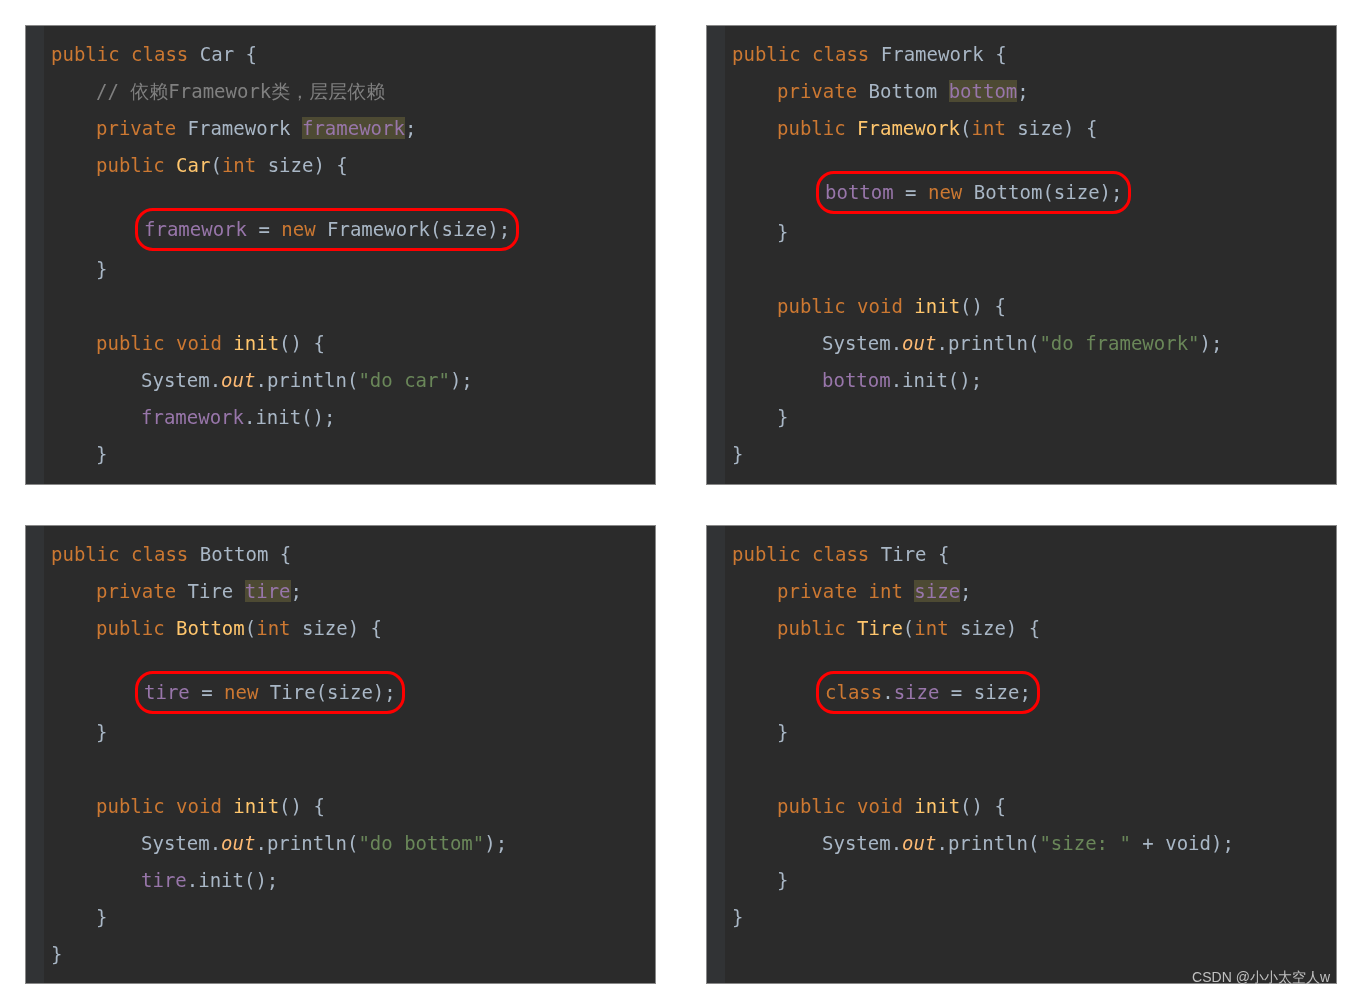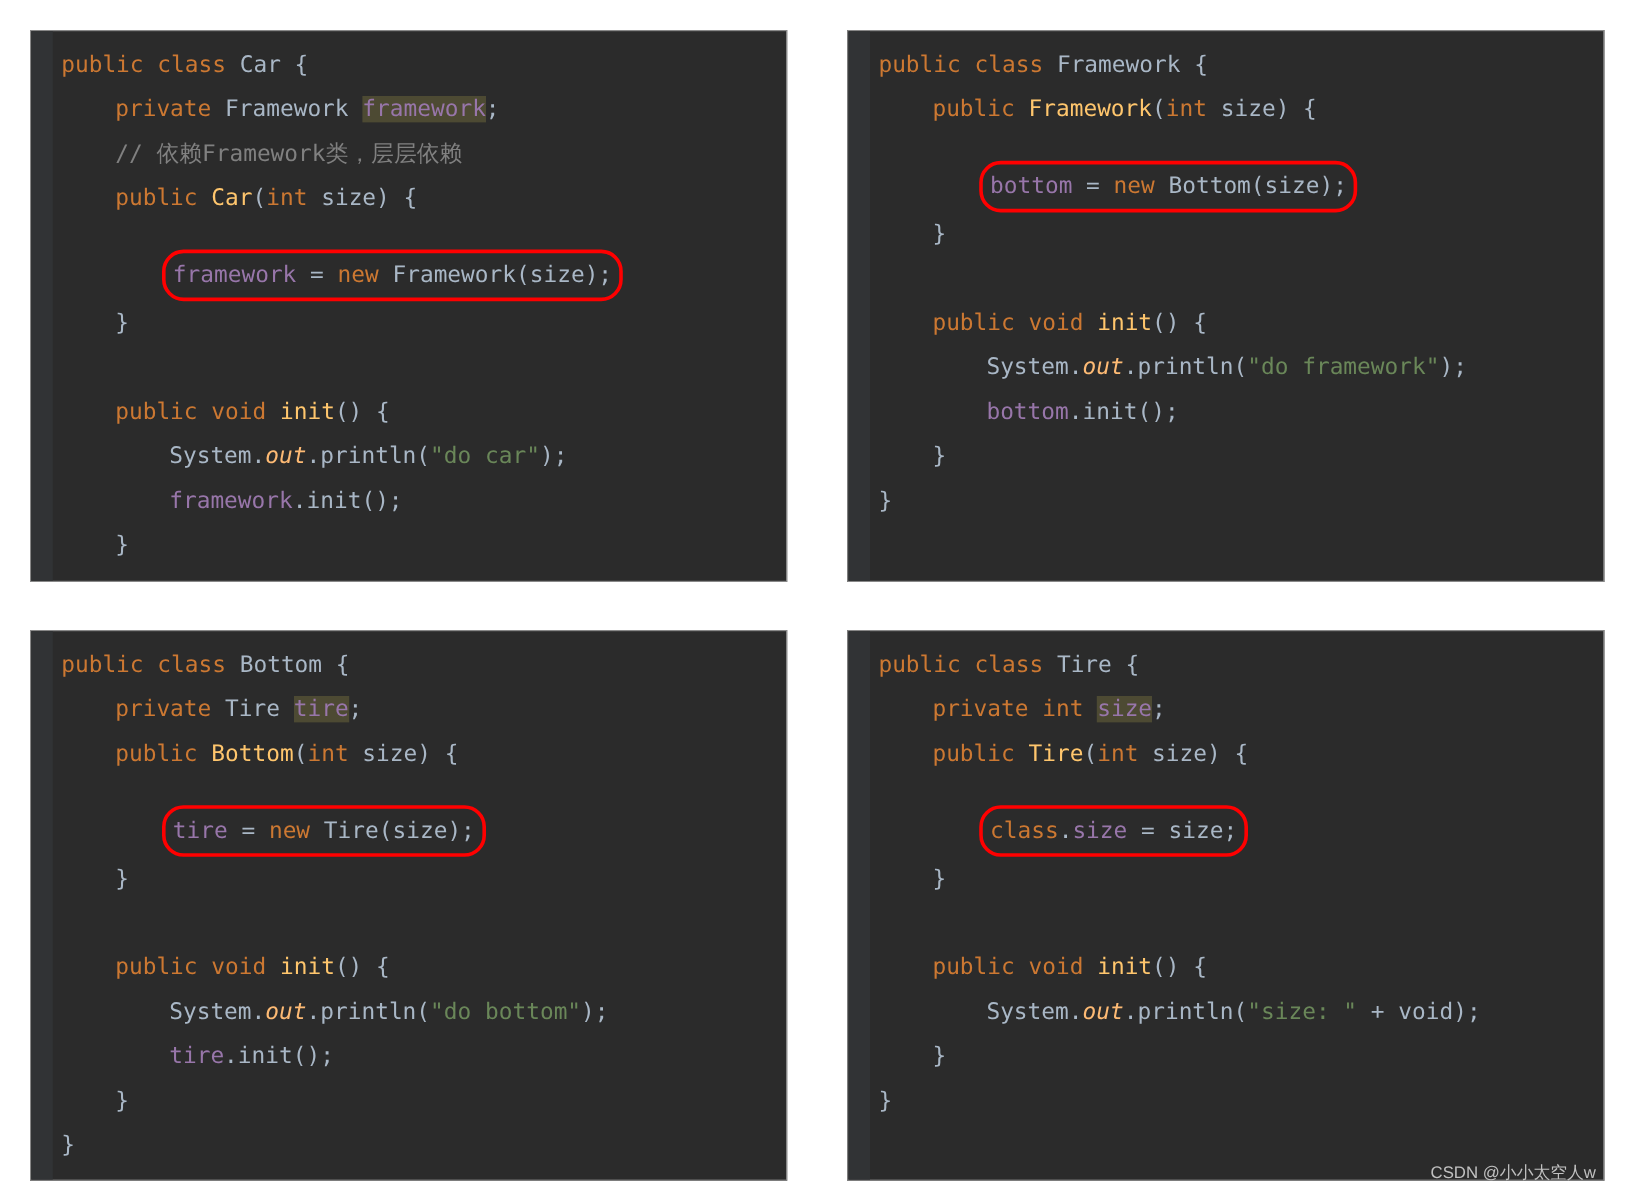--- a/index.html
+++ b/index.html
@@ -59,35 +59,36 @@
     .indent2 { padding-left: 90px; }
   </style>
 </head>
 <body>
 
 <div class="grid">
 
   <div class="code-block">
     <div class="gutter"></div>
     <div><span class="kw">public</span><span class="plain"> </span><span class="kw">class</span><span class="plain"> </span><span class="cls">Car</span><span class="plain"> {</span></div>
+    <div class="indent1 comment">// 依赖Framework类，层层依赖</div>
     <div class="indent1"><span class="kw">private</span><span class="plain"> </span><span class="cls">Framework</span><span class="plain"> </span><span class="field highlight-bg">framework</span><span class="plain">;</span></div>
-    <div class="indent1 comment">// 依赖Framework类，层层依赖</div>
     <div class="indent1"><span class="kw">public</span><span class="plain"> </span><span class="method">Car</span><span class="plain">(</span><span class="kw">int</span><span class="plain"> </span><span class="plain">size</span><span class="plain">) {</span></div>
     <div class="indent2"><span class="circ"><span class="field">framework</span><span class="plain"> = </span><span class="kw">new</span><span class="plain"> Framework</span><span class="plain">(size);</span></span></div>
     <div class="indent1 plain">}</div>
     <div class="indent1">&nbsp;</div>
     <div class="indent1"><span class="kw">public</span><span class="plain"> </span><span class="kw">void</span><span class="plain"> </span><span class="method">init</span><span class="plain">() {</span></div>
     <div class="indent2"><span class="plain">System</span><span class="plain">.</span><span class="static-field">out</span><span class="plain">.</span><span class="plain">println</span><span class="plain">(</span><span class="string">"do car"</span><span class="plain">);</span></div>
     <div class="indent2"><span class="field">framework</span><span class="plain">.</span><span class="plain">init</span><span class="plain">();</span></div>
     <div class="indent1 plain">}</div>
   </div>
 
   <div class="code-block">
     <div class="gutter"></div>
     <div><span class="kw">public</span><span class="plain"> </span><span class="kw">class</span><span class="plain"> </span><span class="cls">Framework</span><span class="plain"> {</span></div>
+    <div class="indent1"><span class="kw">private</span><span class="plain"> </span><span class="cls">Bottom</span><span class="plain"> </span><span class="field highlight-bg">bottom</span><span class="plain">;</span></div>
     <div class="indent1"><span class="kw">public</span><span class="plain"> </span><span class="method">Framework</span><span class="plain">(</span><span class="kw">int</span><span class="plain"> </span><span class="plain">size</span><span class="plain">) {</span></div>
     <div class="indent2"><span class="circ"><span class="field">bottom</span><span class="plain"> = </span><span class="kw">new</span><span class="plain"> Bottom</span><span class="plain">(size);</span></span></div>
     <div class="indent1 plain">}</div>
     <div class="indent1">&nbsp;</div>
     <div class="indent1"><span class="kw">public</span><span class="plain"> </span><span class="kw">void</span><span class="plain"> </span><span class="method">init</span><span class="plain">() {</span></div>
     <div class="indent2"><span class="plain">System</span><span class="plain">.</span><span class="static-field">out</span><span class="plain">.</span><span class="plain">println</span><span class="plain">(</span><span class="string">"do framework"</span><span class="plain">);</span></div>
     <div class="indent2"><span class="field">bottom</span><span class="plain">.</span><span class="plain">init</span><span class="plain">();</span></div>
     <div class="indent1 plain">}</div>
     <div class="plain">}</div>
   </div>

